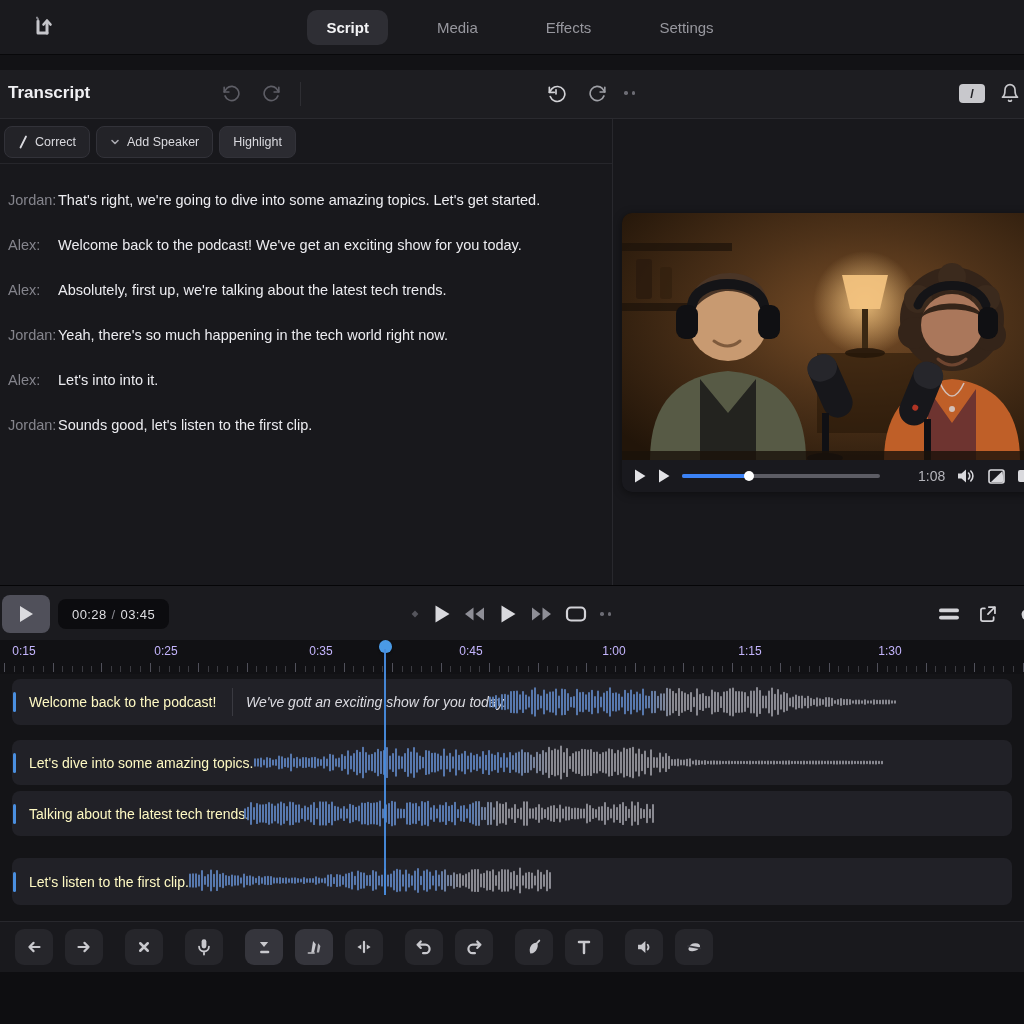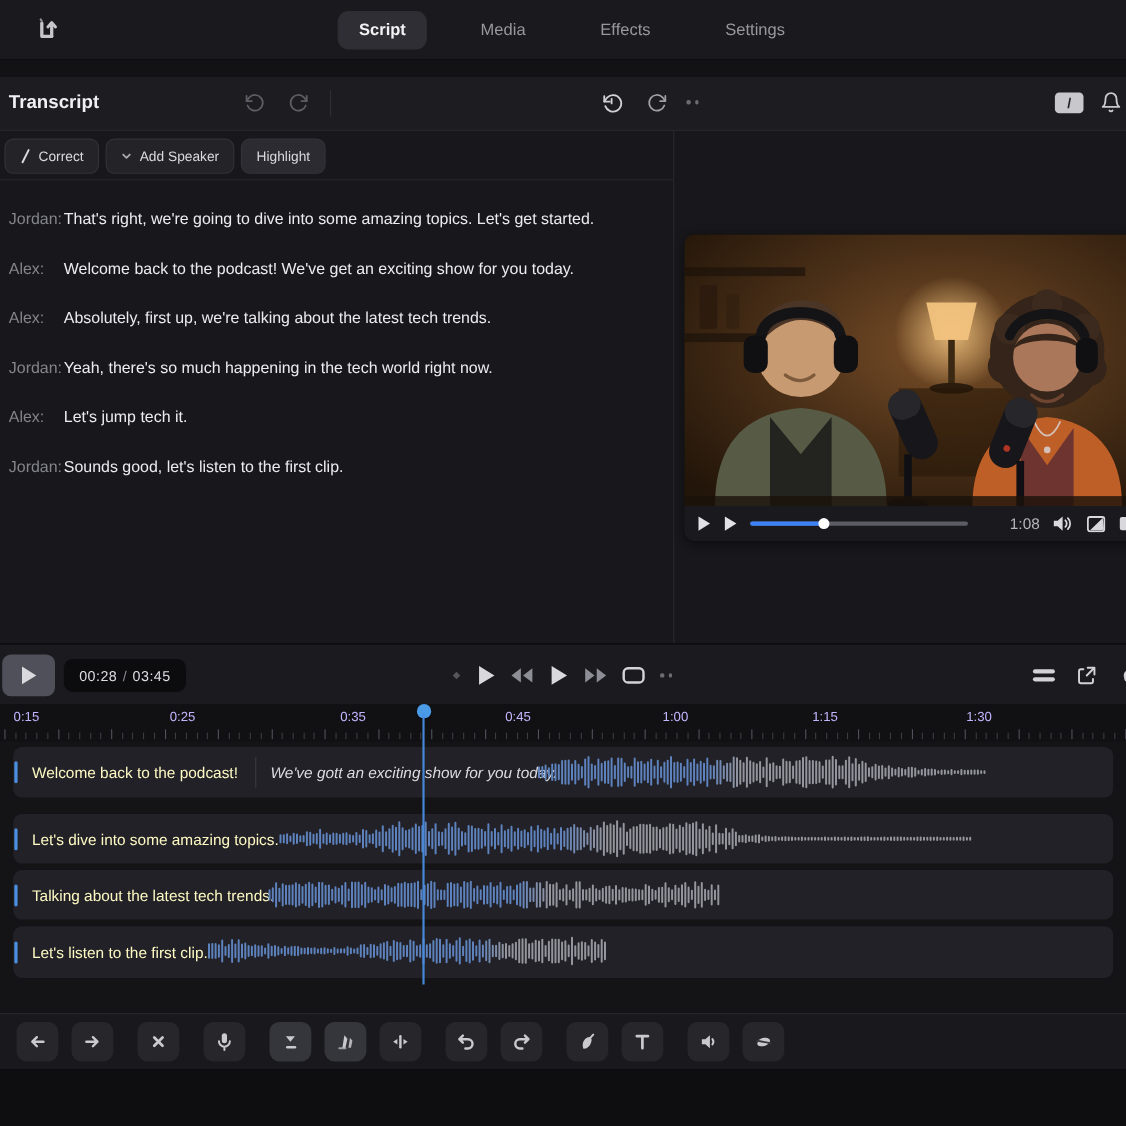--- a/index.html
+++ b/index.html
@@ -182,21 +182,21 @@
       <div class="tline">
         <span class="spk">Alex:</span><span class="ttext">Welcome back to the podcast! We've get an exciting show for you today.</span>
       </div>
       <div class="tline">
         <span class="spk">Alex:</span><span class="ttext">Absolutely, first up, we're talking about the latest tech trends.</span>
       </div>
       <div class="tline">
         <span class="spk">Jordan:</span><span class="ttext">Yeah, there's so much happening in the tech world right now.</span>
       </div>
       <div class="tline">
-        <span class="spk">Alex:</span><span class="ttext">Let's jump tech it.</span>
+        <span class="spk">Alex:</span><span class="ttext">Let's into into it.</span>
       </div>
       <div class="tline">
         <span class="spk">Jordan:</span><span class="ttext">Sounds good, let's listen to the first clip.</span>
       </div>
     </div>
 
     <div id="video-card">
       <svg width="412" height="247" viewBox="0 0 412 247" preserveAspectRatio="none">
         <defs>
           <radialGradient id="bgGlow" cx="58%" cy="42%" r="75%">
@@ -502,21 +502,21 @@
             <linearGradient id="wg2" gradientUnits="userSpaceOnUse" x1="233" x2="643" y1="0" y2="0">
               <stop offset="0" stop-color="#5d82bd"></stop>
               <stop offset="0.55" stop-color="#5d82bd"></stop>
               <stop offset="0.6200000000000001" stop-color="#95959d"></stop>
               <stop offset="1" stop-color="#95959d"></stop>
             </linearGradient>
           </defs>
           <path d="M233 18.2L233 26.8M236 16.6L236 28.4M239 11.9L239 33.1M242 17.0L242 28.0M245 12.8L245 32.2M248 14.2L248 30.8M251 14.2L251 30.8M254 13.7L254 31.3M257 11.9L257 33.1M260 13.3L260 31.7M263 15.4L263 29.6M266 13.2L266 31.8M269 11.5L269 33.5M272 13.0L272 32.0M275 15.9L275 29.1M278 11.4L278 33.6M281 11.8L281 33.2M284 14.3L284 30.7M287 14.1L287 30.9M290 17.8L290 27.2M293 15.5L293 29.5M296 16.9L296 28.1M299 14.5L299 30.5M302 11.8L302 33.2M305 17.6L305 27.4M308 11.2L308 33.8M311 11.4L311 33.6M314 11.2L314 33.8M317 13.8L317 31.2M320 11.4L320 33.6M323 15.7L323 29.3M326 16.5L326 28.5M329 18.2L329 26.8M332 15.8L332 29.2M335 18.3L335 26.7M338 13.6L338 31.4M341 14.7L341 30.3M344 16.6L344 28.4M347 15.4L347 29.6M350 12.3L350 32.7M353 12.6L353 32.4M356 11.6L356 33.4M359 12.6L359 32.4M362 12.4L362 32.6M365 11.9L365 33.1M368 10.5L368 34.5M371 18.4L371 26.6M374 14.2L374 30.8M377 12.8L377 32.2M380 10.6L380 34.4M383 11.5L383 33.5M386 18.2L386 26.8M389 18.5L389 26.5M392 18.7L392 26.3M395 12.3L395 32.7M398 11.8L398 33.2M401 13.1L401 31.9M404 12.7L404 32.3M407 15.9L407 29.1M410 10.9L410 34.1M413 11.9L413 33.1M416 10.6L416 34.4M419 17.1L419 27.9M422 14.9L422 30.1M425 18.4L425 26.6M428 14.5L428 30.5M431 14.9L431 30.1M434 11.8L434 33.2M437 15.7L437 29.3M440 14.6L440 30.4M443 11.6L443 33.4M446 18.8L446 26.2M449 15.4L449 29.6M452 14.8L452 30.2M455 18.5L455 26.5M458 13.9L458 31.1M461 12.5L461 32.5M464 10.9L464 34.1M467 10.9L467 34.1M470 16.7L470 28.3M473 16.8L473 28.2M476 11.7L476 33.3M479 11.9L479 33.1M482 17.1L482 27.9M485 10.9L485 34.1M488 13.2L488 31.8M491 13.6L491 31.4M494 11.9L494 33.1M497 18.4L497 26.6M500 17.4L500 27.6M503 13.8L503 31.2M506 18.7L506 26.3M509 17.3L509 27.7M512 11.1L512 33.9M515 11.1L515 33.9M518 18.1L518 26.9M521 18.2L521 26.8M524 17.0L524 28.0M527 13.9L527 31.1M530 17.3L530 27.7M533 18.8L533 26.2M536 17.0L536 28.0M539 15.4L539 29.6M542 14.8L542 30.2M545 17.9L545 27.1M548 14.5L548 30.5M551 18.3L551 26.7M554 16.2L554 28.8M557 16.5L557 28.5M560 17.8L560 27.2M563 17.4L563 27.6M566 17.6L566 27.4M569 18.3L569 26.7M572 18.5L572 26.5M575 13.5L575 31.5M578 14.9L578 30.1M581 17.8L581 27.2M584 19.0L584 26.0M587 16.3L587 28.7M590 16.0L590 29.0M593 12.0L593 33.0M596 16.6L596 28.4M599 18.4L599 26.6M602 14.2L602 30.8M605 16.8L605 28.2M608 13.8L608 31.2M611 11.8L611 33.2M614 15.8L614 29.2M617 18.7L617 26.3M620 11.1L620 33.9M623 15.1L623 29.9M626 11.7L626 33.3M629 17.9L629 27.1M632 18.8L632 26.2M635 13.7L635 31.3M638 18.6L638 26.4M641 13.9L641 31.1" stroke="url(#wg2)" stroke-width="1.8" stroke-linecap="round" fill="none"></path>
         </svg>
     </div>
-    <div class="track" style="top:256px;height:47px">
+    <div class="track" style="top:272px;height:47px">
       <div class="clip-accent"></div>
       <span class="clip-label">Let's listen to the first clip.</span>
       <svg class="wave" id="wave3" width="1000" height="45" viewBox="0 0 1000 45">
           <defs>
             <linearGradient id="wg3" gradientUnits="userSpaceOnUse" x1="178" x2="538" y1="0" y2="0">
               <stop offset="0" stop-color="#5d82bd"></stop>
               <stop offset="0.68" stop-color="#5d82bd"></stop>
               <stop offset="0.75" stop-color="#95959d"></stop>
               <stop offset="1" stop-color="#95959d"></stop>
             </linearGradient>

